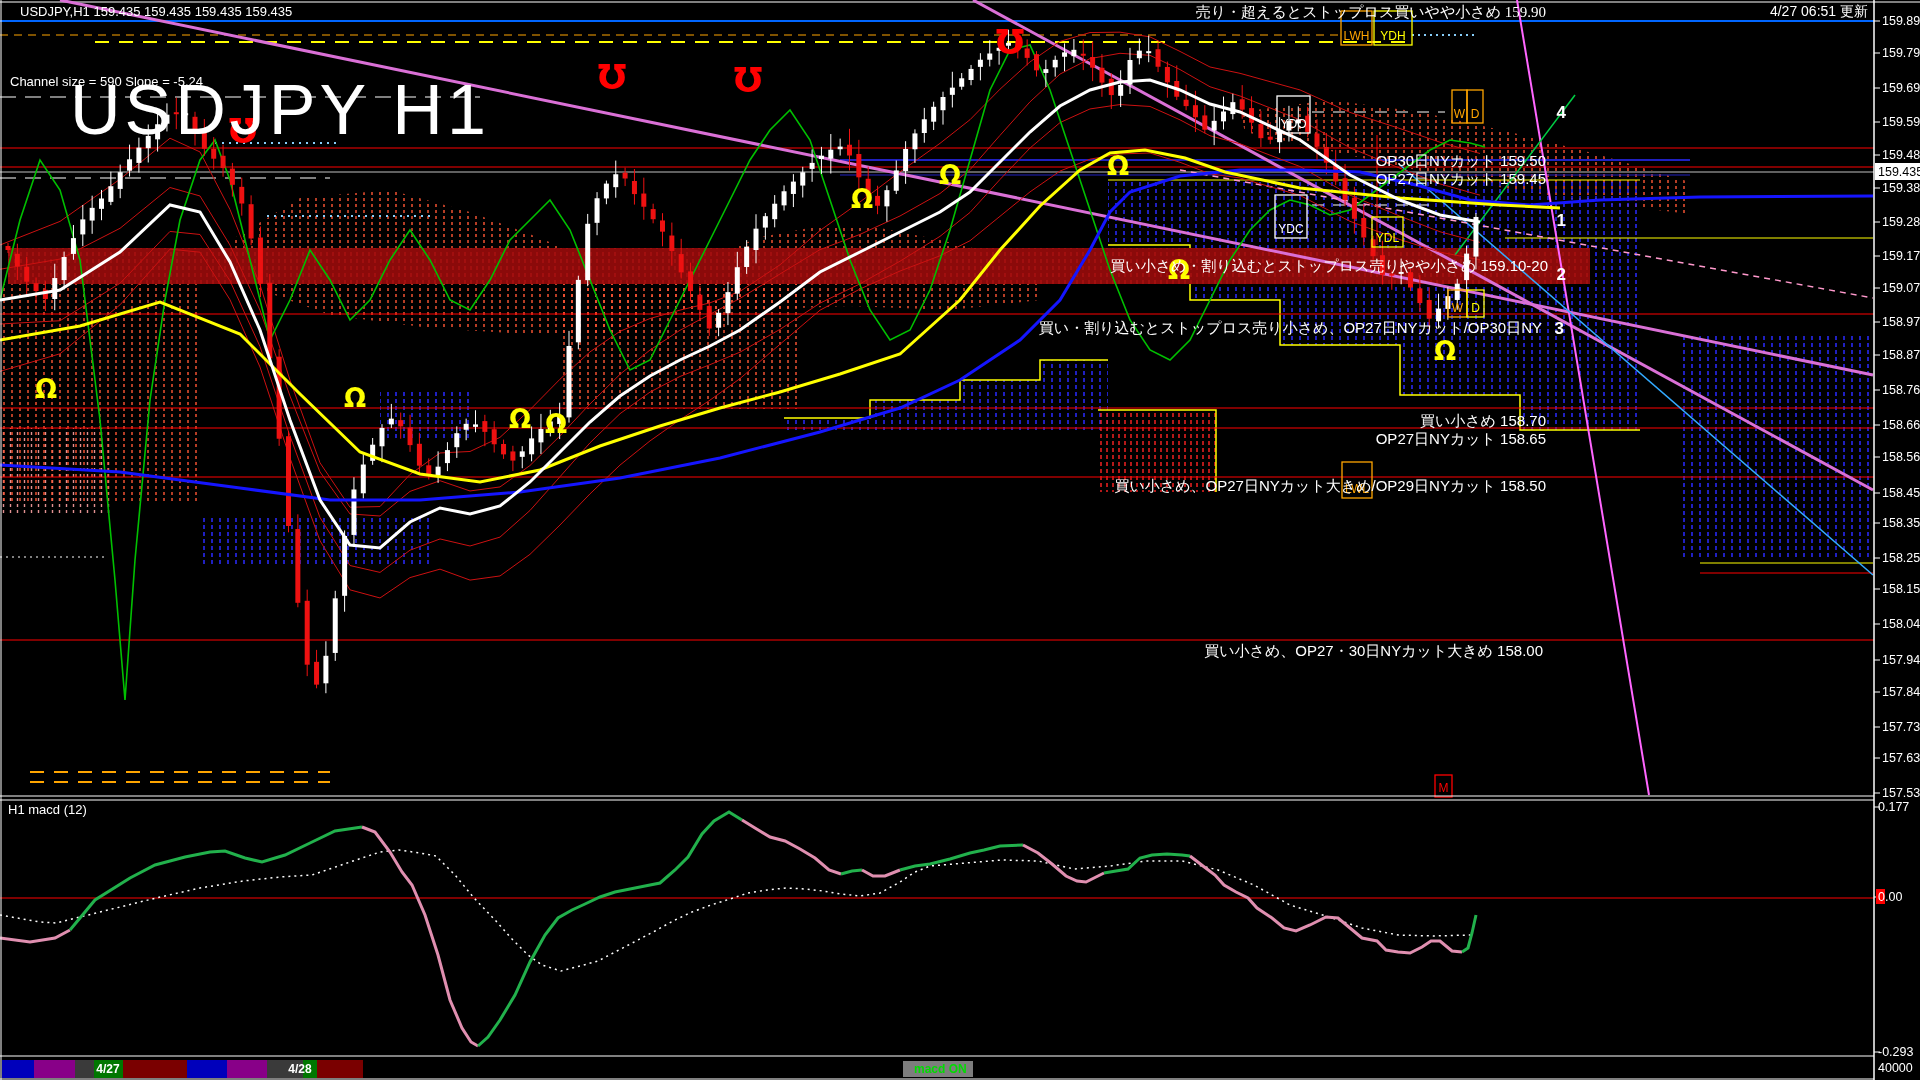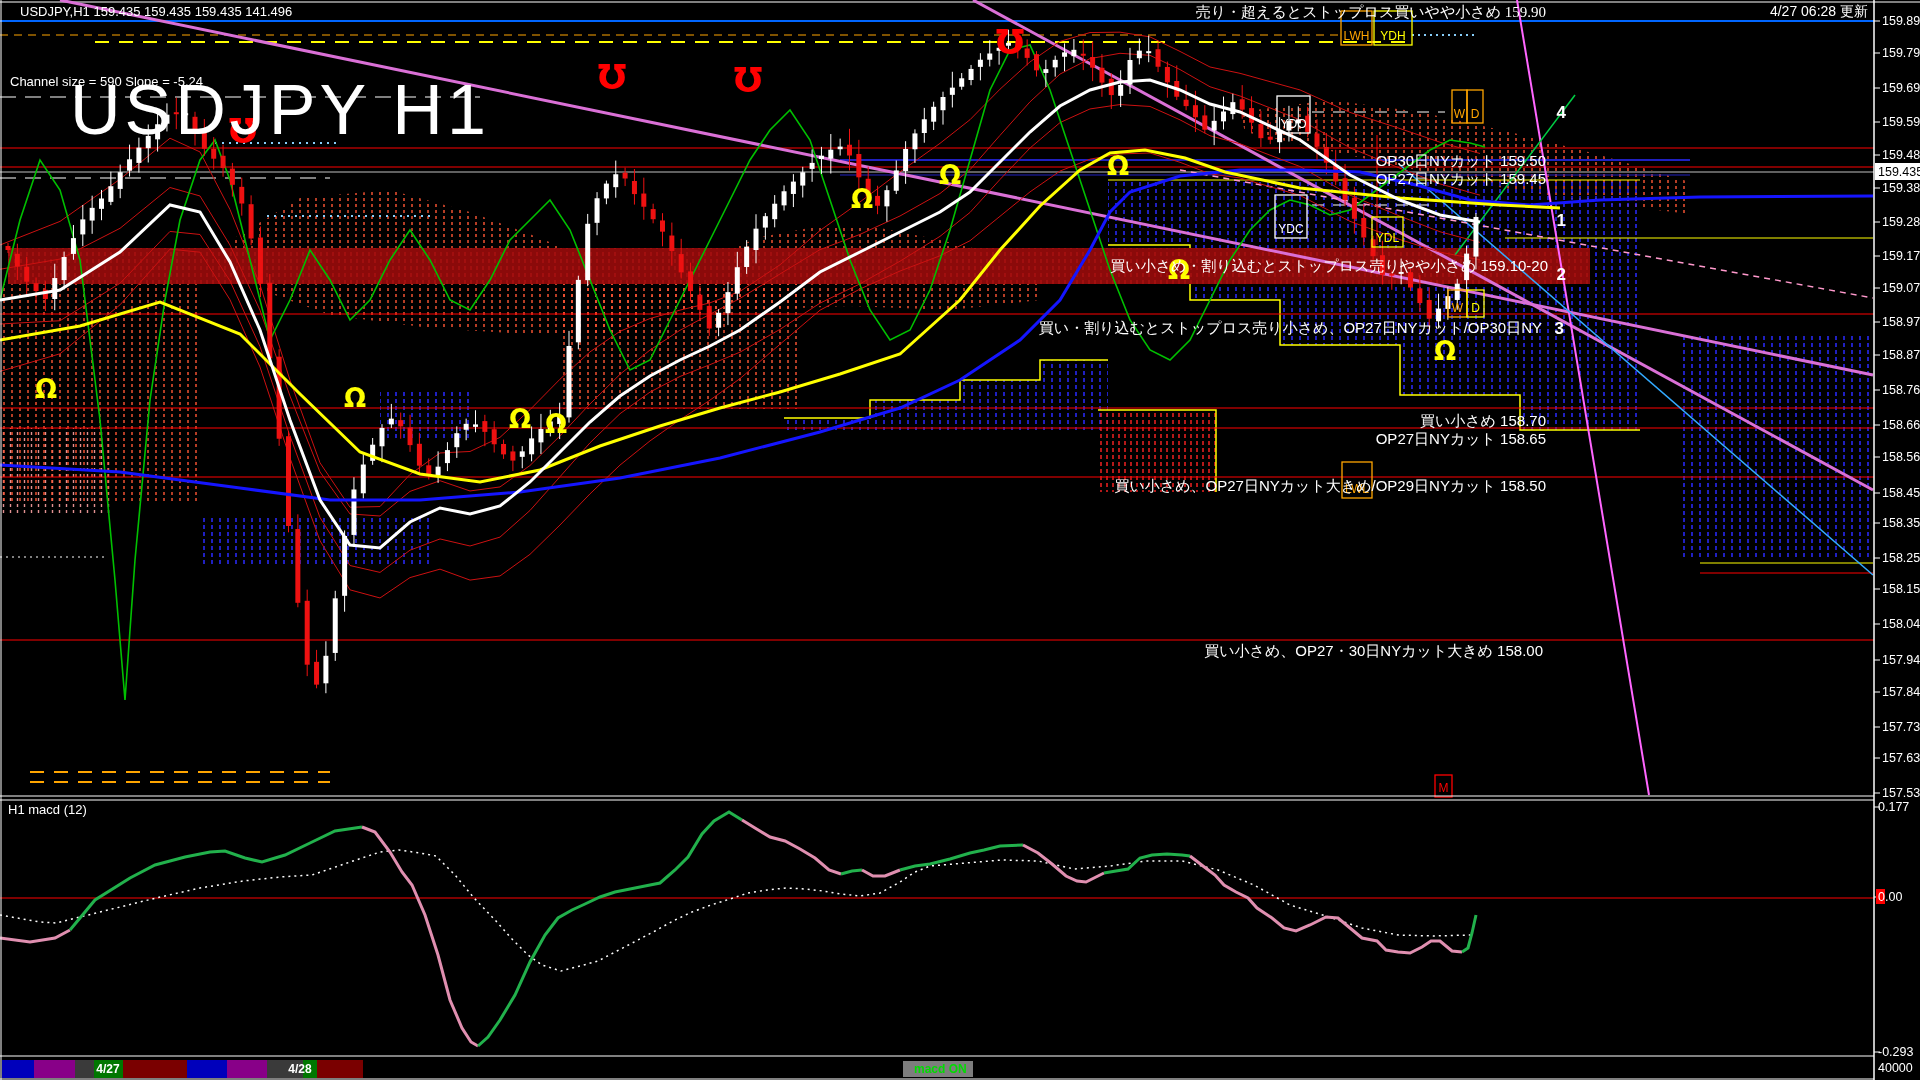--- a/index.html
+++ b/index.html
@@ -541,25 +541,25 @@
       <rect x="187" y="1060" width="40" height="18" fill="#0000bb"></rect>
       <rect x="227" y="1060" width="40" height="18" fill="#880088"></rect>
       <rect x="267" y="1060" width="36" height="18" fill="#3a3a3a"></rect>
       <rect x="303" y="1060" width="14" height="18" fill="#007700"></rect>
       <rect x="317" y="1060" width="46" height="18" fill="#7a0000"></rect>
       <rect x="363" y="1060" width="1492" height="18" fill="#000000"></rect>
       <text x="108" y="1073" fill="#fff" font-size="12" font-weight="bold" text-anchor="middle">4/27</text>
       <text x="300" y="1073" fill="#fff" font-size="12" font-weight="bold" text-anchor="middle">4/28</text>
     </svg>
 
-  <div class="txt small" style="left:20px;top:4px;">USDJPY,H1  159.435 159.435 159.435 141.496</div>
+  <div class="txt small" style="left:20px;top:4px;">USDJPY,H1  159.435 159.435 159.435 159.435</div>
 
   <div class="txt" style="right:374px;top:3px;font-size:15px;font-family:Liberation Serif, serif;">売り・超えるとストップロス買いやや小さめ 159.90</div>
 
-  <div class="txt" style="right:52px;top:3px;font-size:14px;">4/27 06:28 更新</div>
+  <div class="txt" style="right:52px;top:3px;font-size:14px;">4/27 06:51 更新</div>
 
   <div class="txt small" style="left:10px;top:74px;">Channel size = 590 Slope = -5.24</div>
 
   <div class="txt watermark" style="left:70px;top:70px;">USDJPY H1</div>
 
   <div class="txt small" style="left:8px;top:802px;text-align:right;">H1  macd (12)</div>
 
   <div class="txt macd-on" style="left:903px;top:1061px;padding-left:11px;">macd ON</div>
 </div>
 

